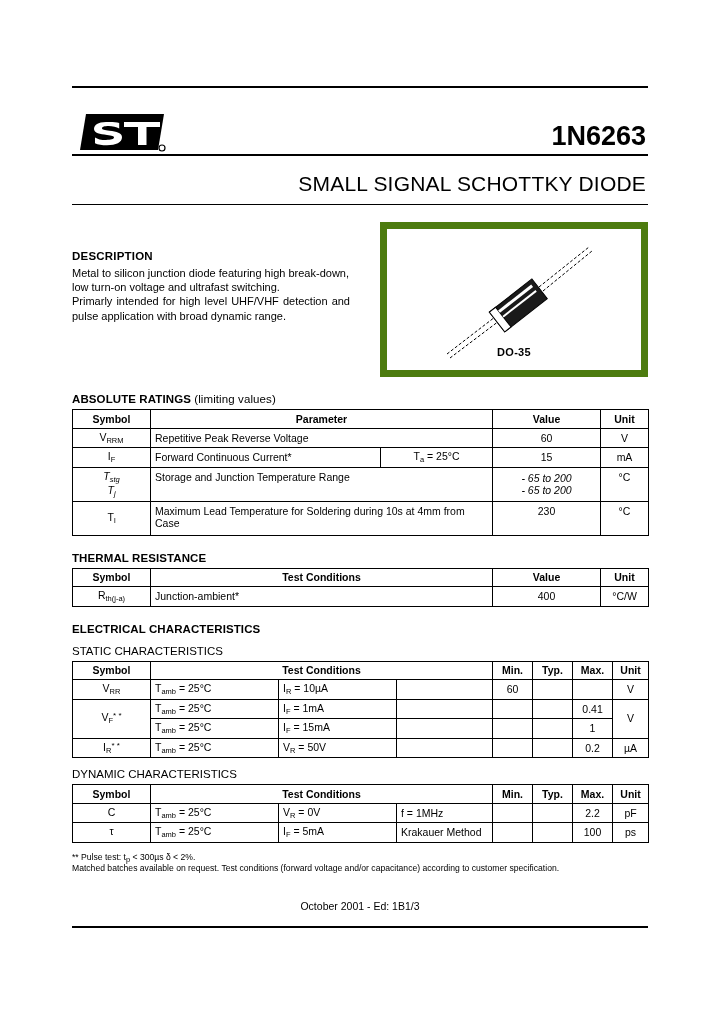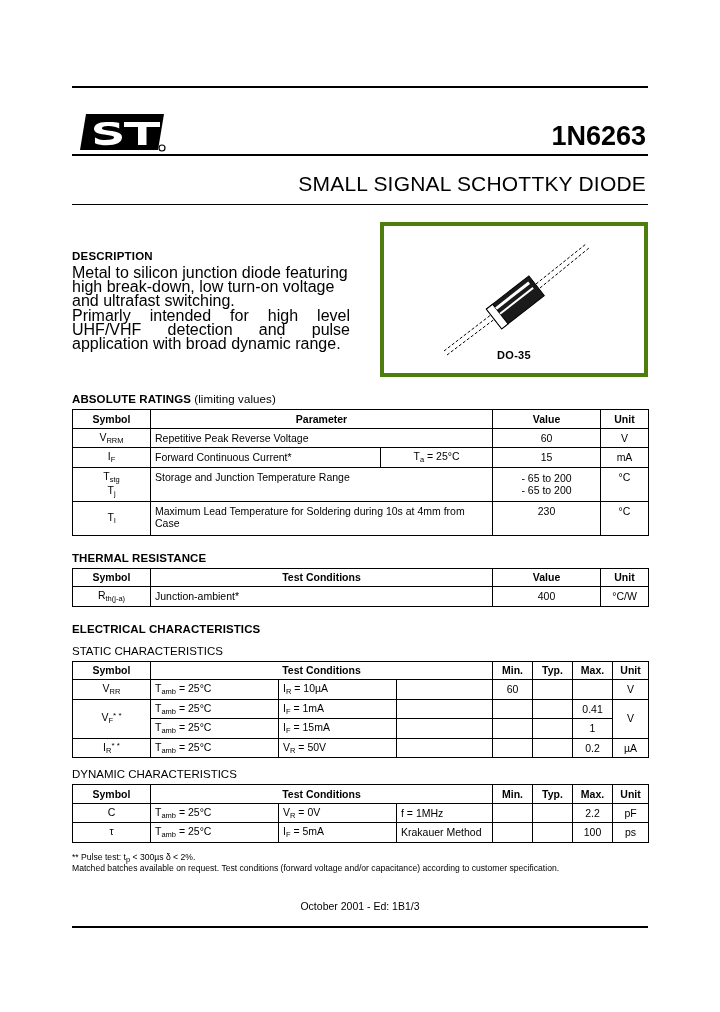--- a/index.html
+++ b/index.html
@@ -78,31 +78,31 @@
     width: 278px;
     padding-top: 28px;
   }
   .desc-title {
     font-size: 11.5px;
     font-weight: bold;
     margin-bottom: 4px;
     letter-spacing: 0.2px;
   }
   .desc-para {
-    font-size: 16px;
+    font-size: 11px;
     line-height: 14.2px;
     margin: 0 0 0 0;
   }
   .desc-para.justify {
     text-align: justify;
   }
   .pkg-box {
     width: 268px;
     height: 155px;
-    border: 4px solid #4d7c0f;
+    border: 7px solid #4d7c0f;
     position: relative;
     box-sizing: border-box;
   }
   .pkg-label {
     position: absolute;
     left: 0; right: 0;
     bottom: 12px;
     text-align: center;
     font-size: 11px;
     font-weight: bold;
@@ -155,21 +155,21 @@
     position: relative;
     top: 2px;
   }
   sup {
     font-size: 8px;
     vertical-align: baseline;
     position: relative;
     top: -3px;
   }
   .tall td { height: 28px; }
-  .two-line { line-height: 12px; }
+  .two-line { line-height: 12px; font-style: italic; }
 
   
   .notes {
     margin-top: 9px;
     font-size: 8.6px;
     line-height: 10.4px;
   }
   .notes div { white-space: nowrap; }
 
   

